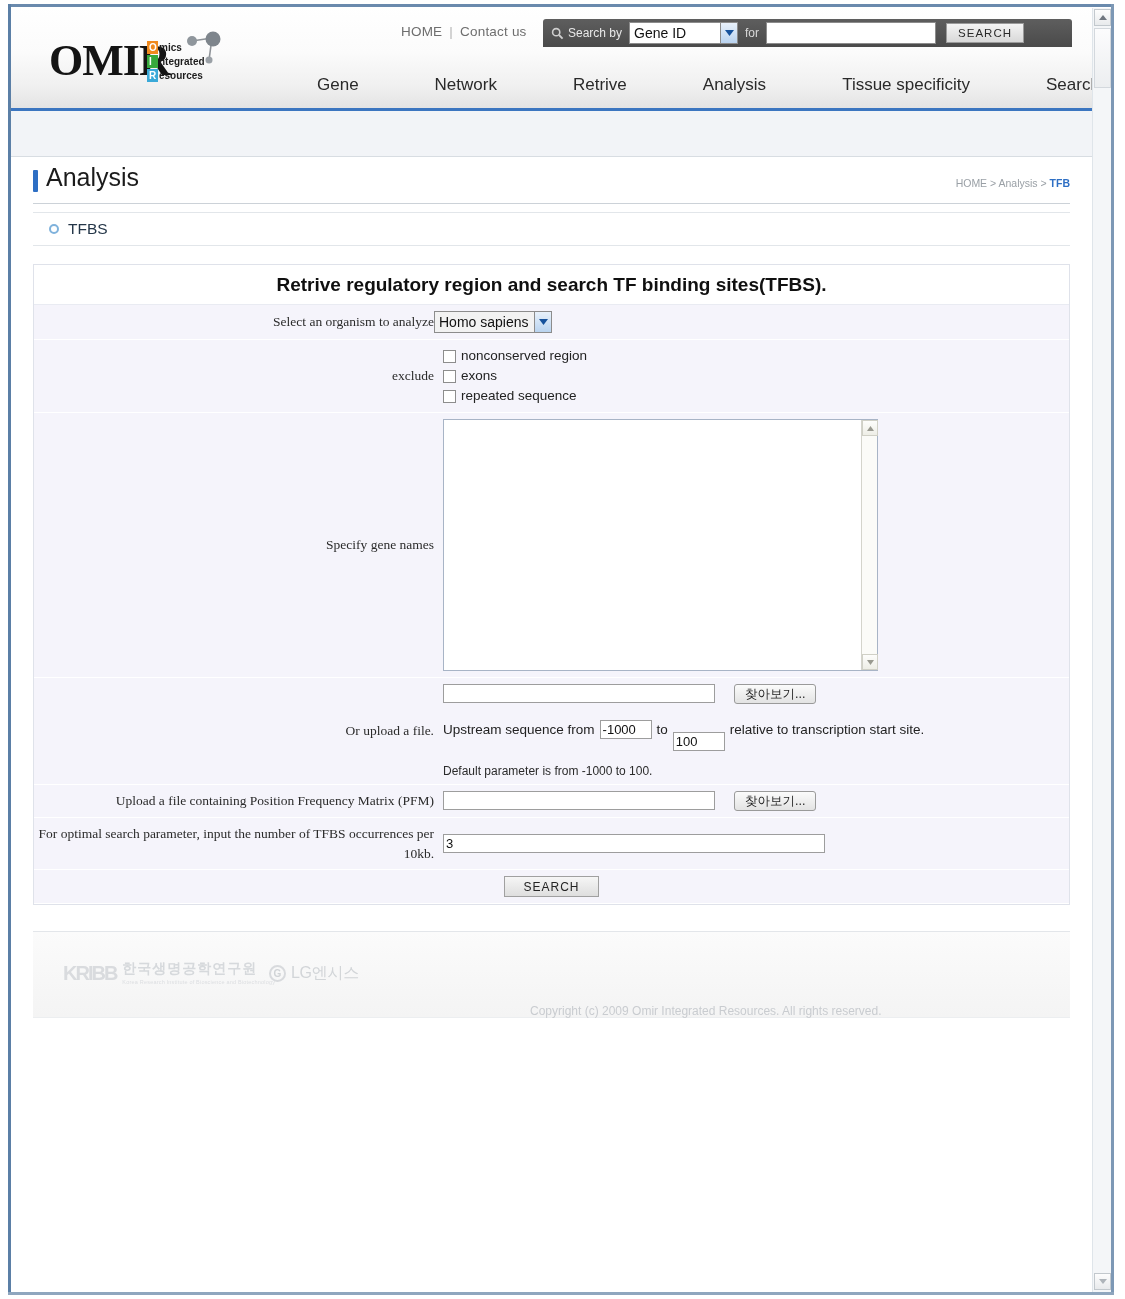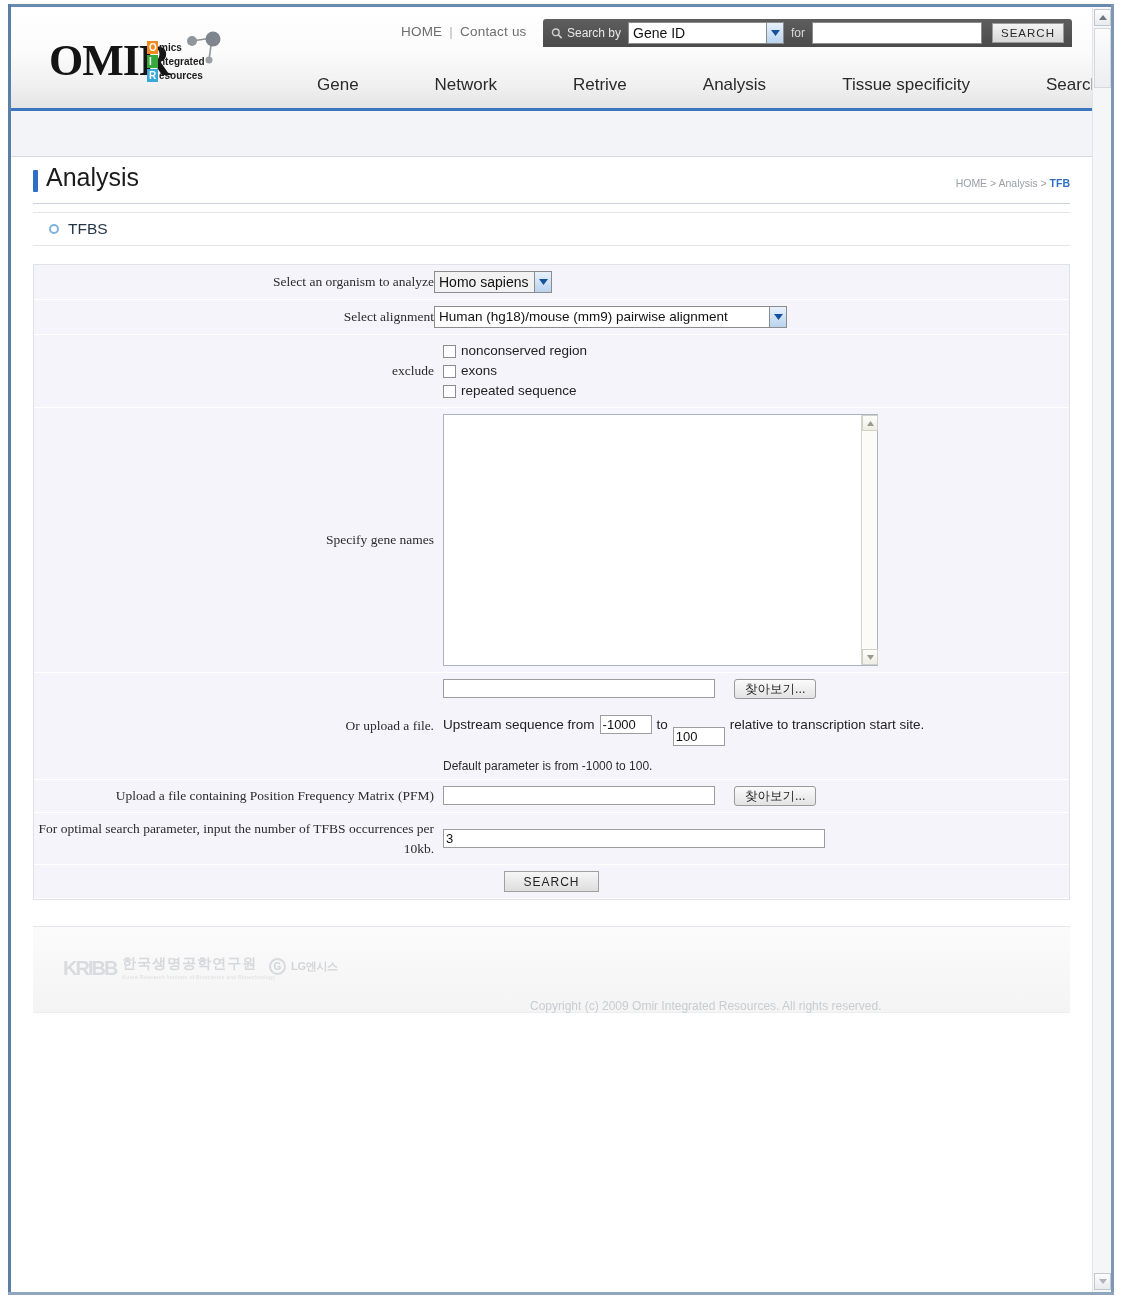--- a/index.html
+++ b/index.html
@@ -307,21 +307,21 @@
     font-size:12px; color:#c9ccd0;
     white-space:nowrap;
     margin-top:36px;
   }
   .lg-mark {
     width:17px; height:17px; border-radius:50%;
     border:2px solid #d8dadd; color:#d0d3d6;
     font-size:10px; display:flex; align-items:center; justify-content:center;
     font-weight:bold;
   }
-  .lg-txt { font-size:11px; font-weight:bold; color:#d2d5d8; letter-spacing:-.3px;text-align:center; }
+  .lg-txt { font-size:16px; font-weight:normal; color:#d2d5d8; letter-spacing:-.3px;text-align:center; }
   .kr-txt { font-size:14px; font-weight:bold; color:#d6d9dc; letter-spacing:1px; }
   .kr-sub { font-size:5.5px; color:#dcdee1; letter-spacing:.2px; margin-top:1px; }
   .kk { font-size:20px; font-weight:bold; color:#d9dbde; letter-spacing:-2px; }
 </style>
 </head>
 <body>
 
 <div id="viewport">
 
   <div class="frame-top"></div>
@@ -356,21 +356,21 @@
       </div>
 
       <div id="searchbar">
         <svg class="mag" viewBox="0 0 13 13">
           <circle cx="5.2" cy="5.2" r="3.6" fill="none" stroke="#cfcfcf" stroke-width="1.6"></circle>
           <line x1="8" y1="8" x2="11.6" y2="11.6" stroke="#cfcfcf" stroke-width="1.8"></line>
         </svg>
         <span class="sb-label">Search by</span>
 
         <span class="xp-select-wrap">
-          <span class="xp-select" style="width:138px; display:flex; align-items:center;">Gene ID</span>
+          <span class="xp-select" style="width:91px; display:flex; align-items:center;">Gene ID</span>
           <span class="xp-arrow">
             <svg width="9" height="6" viewBox="0 0 9 6">
                 <path d="M0 0 L9 0 L4.5 6 Z" fill="#16529c"></path>
               </svg>
           </span>
         </span>
 
         <span class="sb-for">for</span>
         <input class="sb-text" type="text" value="" style="">
         <span class="sb-go">SEARCH</span>
@@ -397,51 +397,39 @@
 
     <div id="tabrow">
       <span class="tabitem">
         <span class="ring"></span>
         <span>TFBS</span>
       </span>
     </div>
 
     <div id="panel">
 
+      <div id="formtitle">Retrive regulatory region and search TF binding sites(TFBS).</div>
 
       <table class="fm">
 
         <tbody>
             <tr>
           <td class="lab">Select an organism to analyze</td>
           <td class="val">
             <span class="xp-select-wrap" style="display:inline-flex;">
               <span class="xp-select" style="width:100px; display:flex; align-items:center; background:#f2f2f2;">Homo sapiens</span>
               <span class="xp-arrow">
                 <svg width="9" height="6" viewBox="0 0 9 6">
                       <path d="M0 0 L9 0 L4.5 6 Z" fill="#16529c"></path>
                     </svg>
               </span>
             </span>
           </td>
         </tr>
 
-        <tr>
-          <td class="lab">Select alignment</td>
-          <td class="val">
-            <span class="xp-select-wrap" style="display:inline-flex;">
-              <span class="xp-select" style="width:335px; display:flex; align-items:center; font-size:13.5px;">Human (hg18)/mouse (mm9) pairwise alignment</span>
-              <span class="xp-arrow">
-                <svg width="9" height="6" viewBox="0 0 9 6">
-                      <path d="M0 0 L9 0 L4.5 6 Z" fill="#16529c"></path>
-                    </svg>
-              </span>
-            </span>
-          </td>
-        </tr>
 
         <tr>
           <td class="lab">exclude</td>
           <td class="val">
             <div style="padding-left:9px;">
               <label class="cbrow">
                 <input type="checkbox" style="">
                 <span>nonconserved region</span>
               </label>
               <label class="cbrow">

